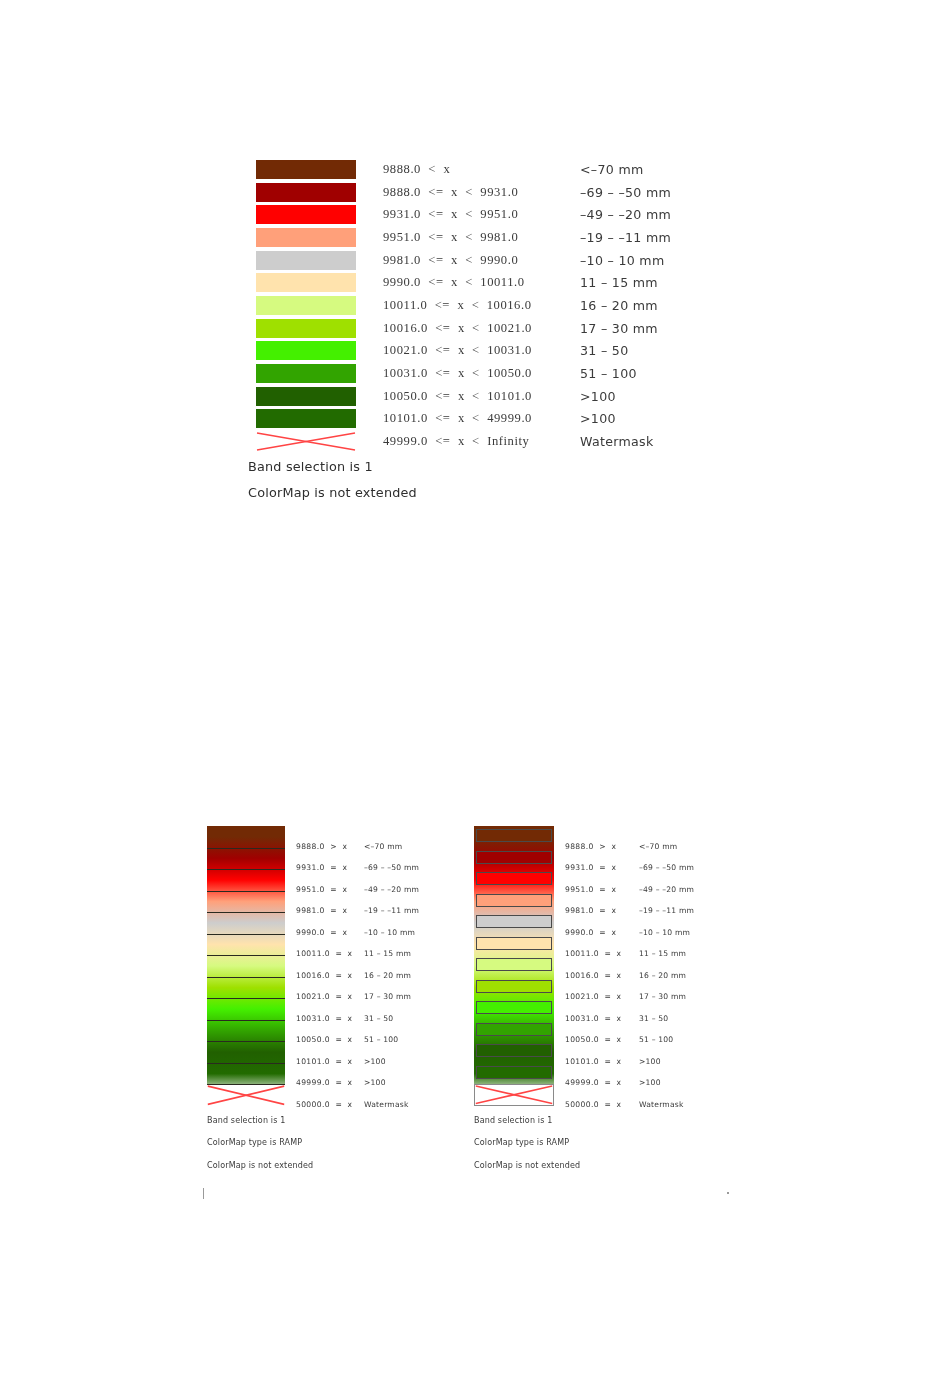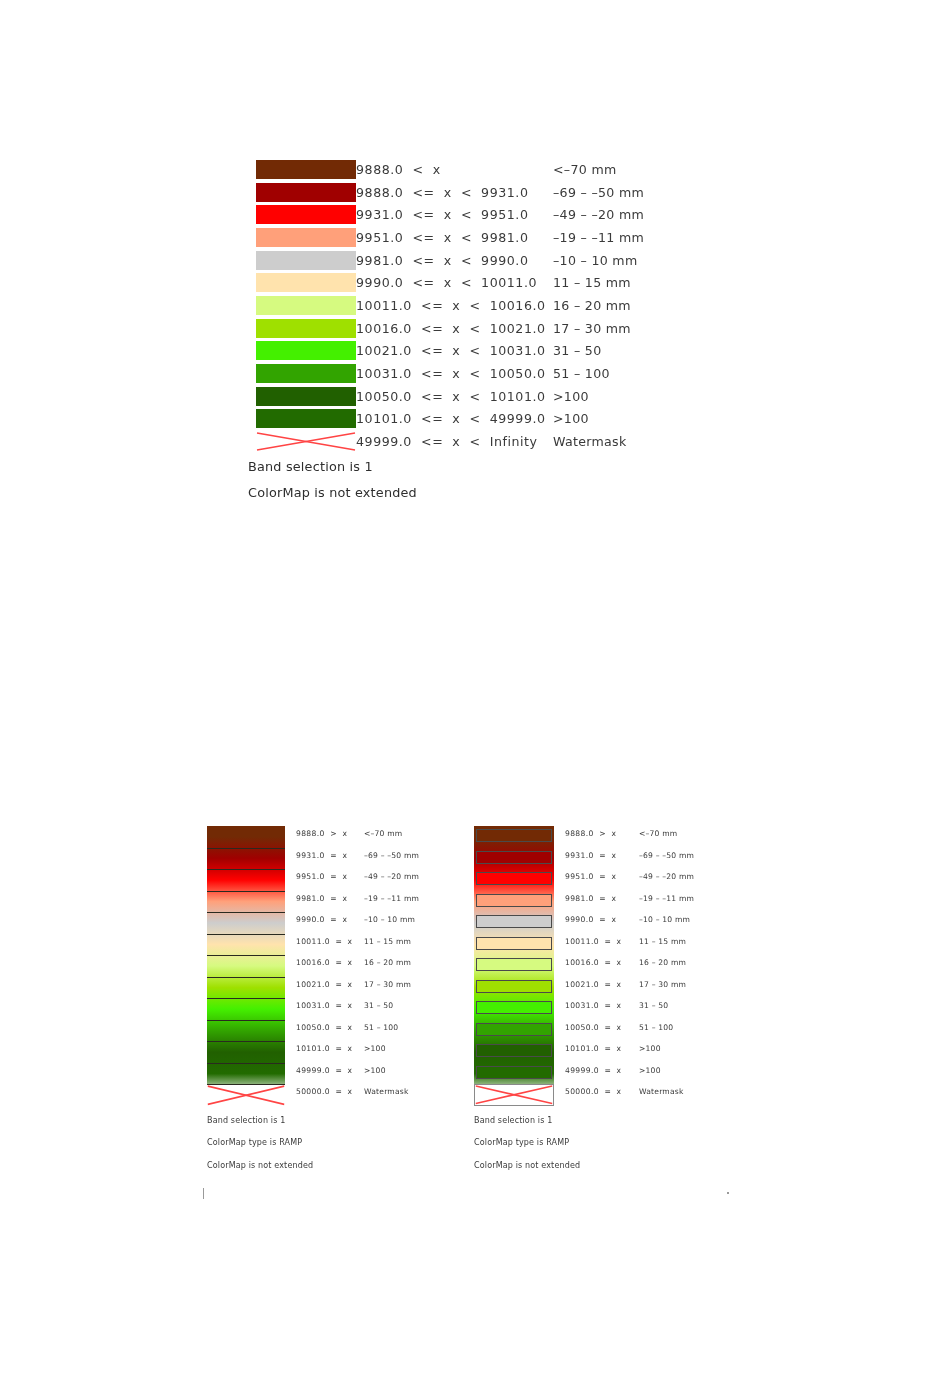--- a/index.html
+++ b/index.html
@@ -31,24 +31,26 @@
   }
   #legend-classes .lg-swatch {
     width: 100px;
     height: 19px;
     flex: 0 0 100px;
     position: relative;
   }
   #legend-classes .lg-range {
     flex: 0 0 auto;
     width: 197px;
+    margin-left: 27px;
     font-size: 12.6px;
     letter-spacing: .55px;
     white-space: pre;
     color: #3a3a3a;
+    font-family: Liberation Serif, serif;
   }
   #legend-classes .lg-desc {
     flex: 0 0 auto;
     font-size: 12.6px;
     letter-spacing: .3px;
     white-space: pre;
     color: #3a3a3a;
   }
   .watermask-x {
     width: 100%;
@@ -120,21 +122,21 @@
     border: 1px solid #4a4a4a;
     box-sizing: border-box;
   }
   .ramp-labels {
     margin-left: 11px;
     padding-top: 3px;
   }
   .ramp-lrow {
     height: 21.5px;
     display: flex;
-    align-items: flex-start;
+    align-items: flex-end;
     white-space: pre;
   }
   .ramp-lrow .rl-range {
     width: 68px;
     flex: 0 0 68px;
     color: #3a3a3a;
     letter-spacing: .35px;
   }
   .ramp-lrow .rl-desc {
     color: #3a3a3a;

